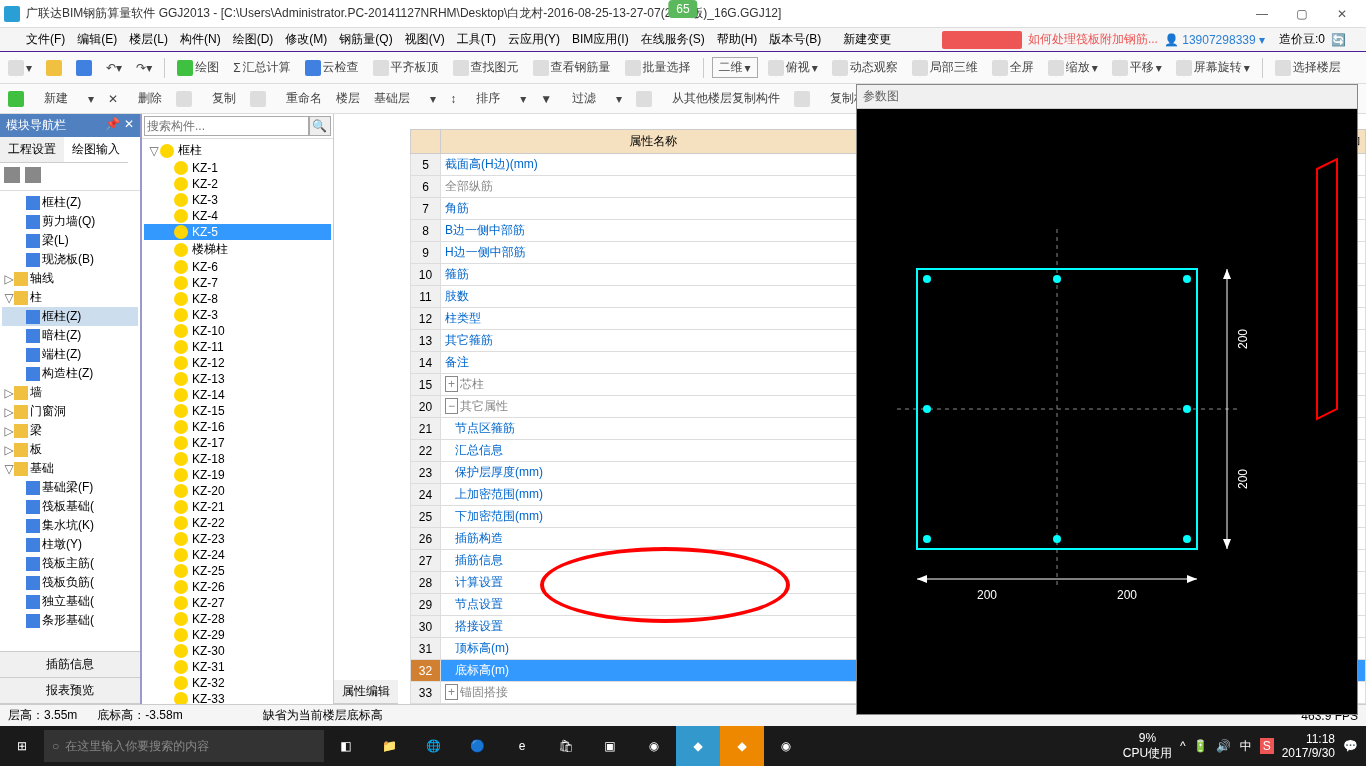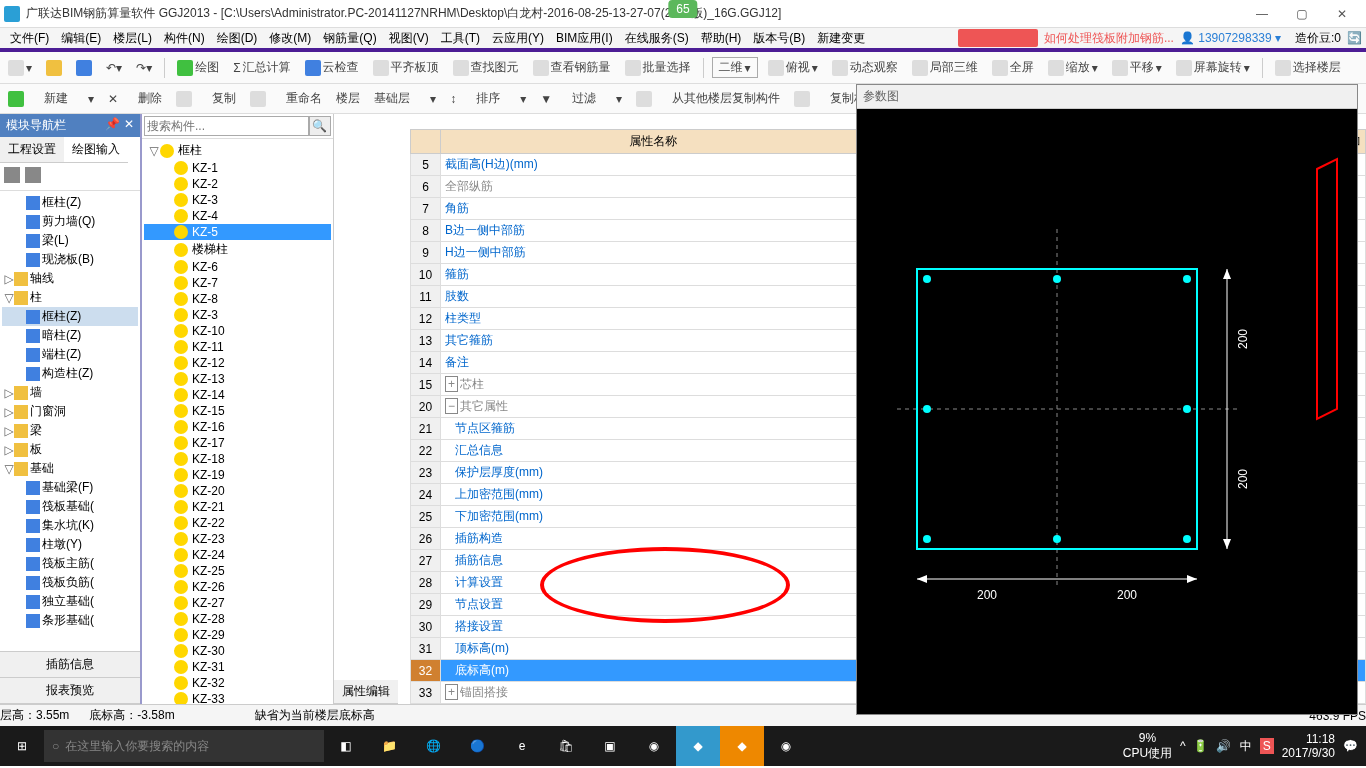--- a/index.html
+++ b/index.html
@@ -4,21 +4,21 @@
 <style>
 * { margin: 0; padding: 0; box-sizing: border-box; font-family: "Microsoft YaHei", SimSun, sans-serif; font-size: 12px; }
 body { background: #fff; overflow: hidden; width: 1366px; height: 768px; position: relative; }
 
 .titlebar { height: 28px; background: #fff; display: flex; align-items: center; padding: 0 4px; border-bottom: 1px solid #ddd; }
 .titlebar .app-icon { width: 16px; height: 16px; background: #2a9fd6; border-radius: 2px; margin-right: 6px; }
 .titlebar .title { flex: 1; color: #333; }
 .titlebar .score-badge { background: #5cb85c; color: #fff; padding: 2px 8px; border-radius: 4px; position: absolute; left: 50%; top: 0; transform: translateX(-50%); }
 .titlebar .win-btn { width: 40px; text-align: center; color: #555; cursor: pointer; }
 
-.menubar { height: 24px; display: flex; align-items: center; padding: 0 4px; background: #f5f5f5; border-bottom: 4px solid #4c1d95; }
+.menubar { height: 24px; display: flex; align-items: center; padding: 0 20px; background: #f5f5f5; border-bottom: 1px solid #4c1d95; }
 .menubar .mitem { padding: 0 6px; cursor: pointer; }
 .menubar .right-group { margin-left: auto; display: flex; align-items: center; gap: 6px; }
 .menubar .ime-icon { width: 80px; height: 18px; background: #e55; border-radius: 2px; }
 .menubar .promo { color: #e55; }
 .menubar .user { color: #2a7fd6; }
 .menubar .coin { margin-left: 8px; }
 
 .toolbar1 { height: 32px; display: flex; align-items: center; padding: 0 4px; gap: 6px; border-bottom: 1px solid #ddd; background: #fafafa; }
 .toolbar1 .tbtn { display: flex; align-items: center; gap: 2px; padding: 2px 4px; cursor: pointer; color: #444; }
 .toolbar1 .ticon { width: 16px; height: 16px; background: #ddd; border-radius: 2px; }
@@ -71,21 +71,21 @@
 .prop-table tr.sel td { background: #3399ff; color: #fff; }
 .prop-table tr.sel td.rn { background: #d08030; color: #fff; }
 .prop-table tr.sel td.pn { color: #fff; }
 .red-oval { position: absolute; border: 4px solid red; border-radius: 50%; pointer-events: none; }
 
 .param-panel { width: 502px; border: 1px solid #888; position: absolute; right: 8px; top: 84px; background: #fff; }
 .param-header { background: #f0f0f0; padding: 3px 6px; color: #666; border-bottom: 1px solid #ccc; }
 .param-canvas { background: #000; height: 605px; position: relative; }
 .param-canvas svg { width: 100%; height: 100%; }
 
-.statusbar { height: 22px; border-top: 1px solid #ccc; display: flex; align-items: center; padding: 0 0; background: #f5f5f5; justify-content: space-between; }
+.statusbar { height: 22px; border-top: 1px solid #ccc; display: flex; align-items: center; padding: 0 8px; background: #f5f5f5; justify-content: space-between; }
 .statusbar .sitem { margin-right: 20px; }
 .statusbar .fps { margin-left: auto; }
 
 .taskbar { height: 40px; background: #1a1a1a; display: flex; align-items: center; color: #fff; }
 .taskbar .tbicon { width: 44px; height: 40px; display: flex; align-items: center; justify-content: center; cursor: pointer; }
 .taskbar .search { flex: 0 0 280px; height: 32px; background: #333; display: flex; align-items: center; padding: 0 8px; color: #888; }
 .taskbar .tray { margin-left: auto; display: flex; align-items: center; gap: 8px; padding-right: 8px; }
 .taskbar .clock { text-align: right; line-height: 1.2; font-size: 11px; }
 
 .icon-folder { background: #f0c040 !important; }
@@ -112,21 +112,21 @@
   <span class="mitem">绘图(D)</span>
   <span class="mitem">修改(M)</span>
   <span class="mitem">钢筋量(Q)</span>
   <span class="mitem">视图(V)</span>
   <span class="mitem">工具(T)</span>
   <span class="mitem">云应用(Y)</span>
   <span class="mitem">BIM应用(I)</span>
   <span class="mitem">在线服务(S)</span>
   <span class="mitem">帮助(H)</span>
   <span class="mitem">版本号(B)</span>
-  <span class="mitem" style="margin-left:0">新建变更</span>
+  <span class="mitem" style="margin-left:10px">新建变更</span>
   <div class="right-group">
     <div class="ime-icon"></div>
     <span class="promo">如何处理筏板附加钢筋...</span>
     <span class="user">👤 <span>13907298339</span> ▾</span>
     <span class="coin">造价豆:0</span>
     <span>🔄</span>
   </div>
 </div>
 
 <div class="toolbar1">

